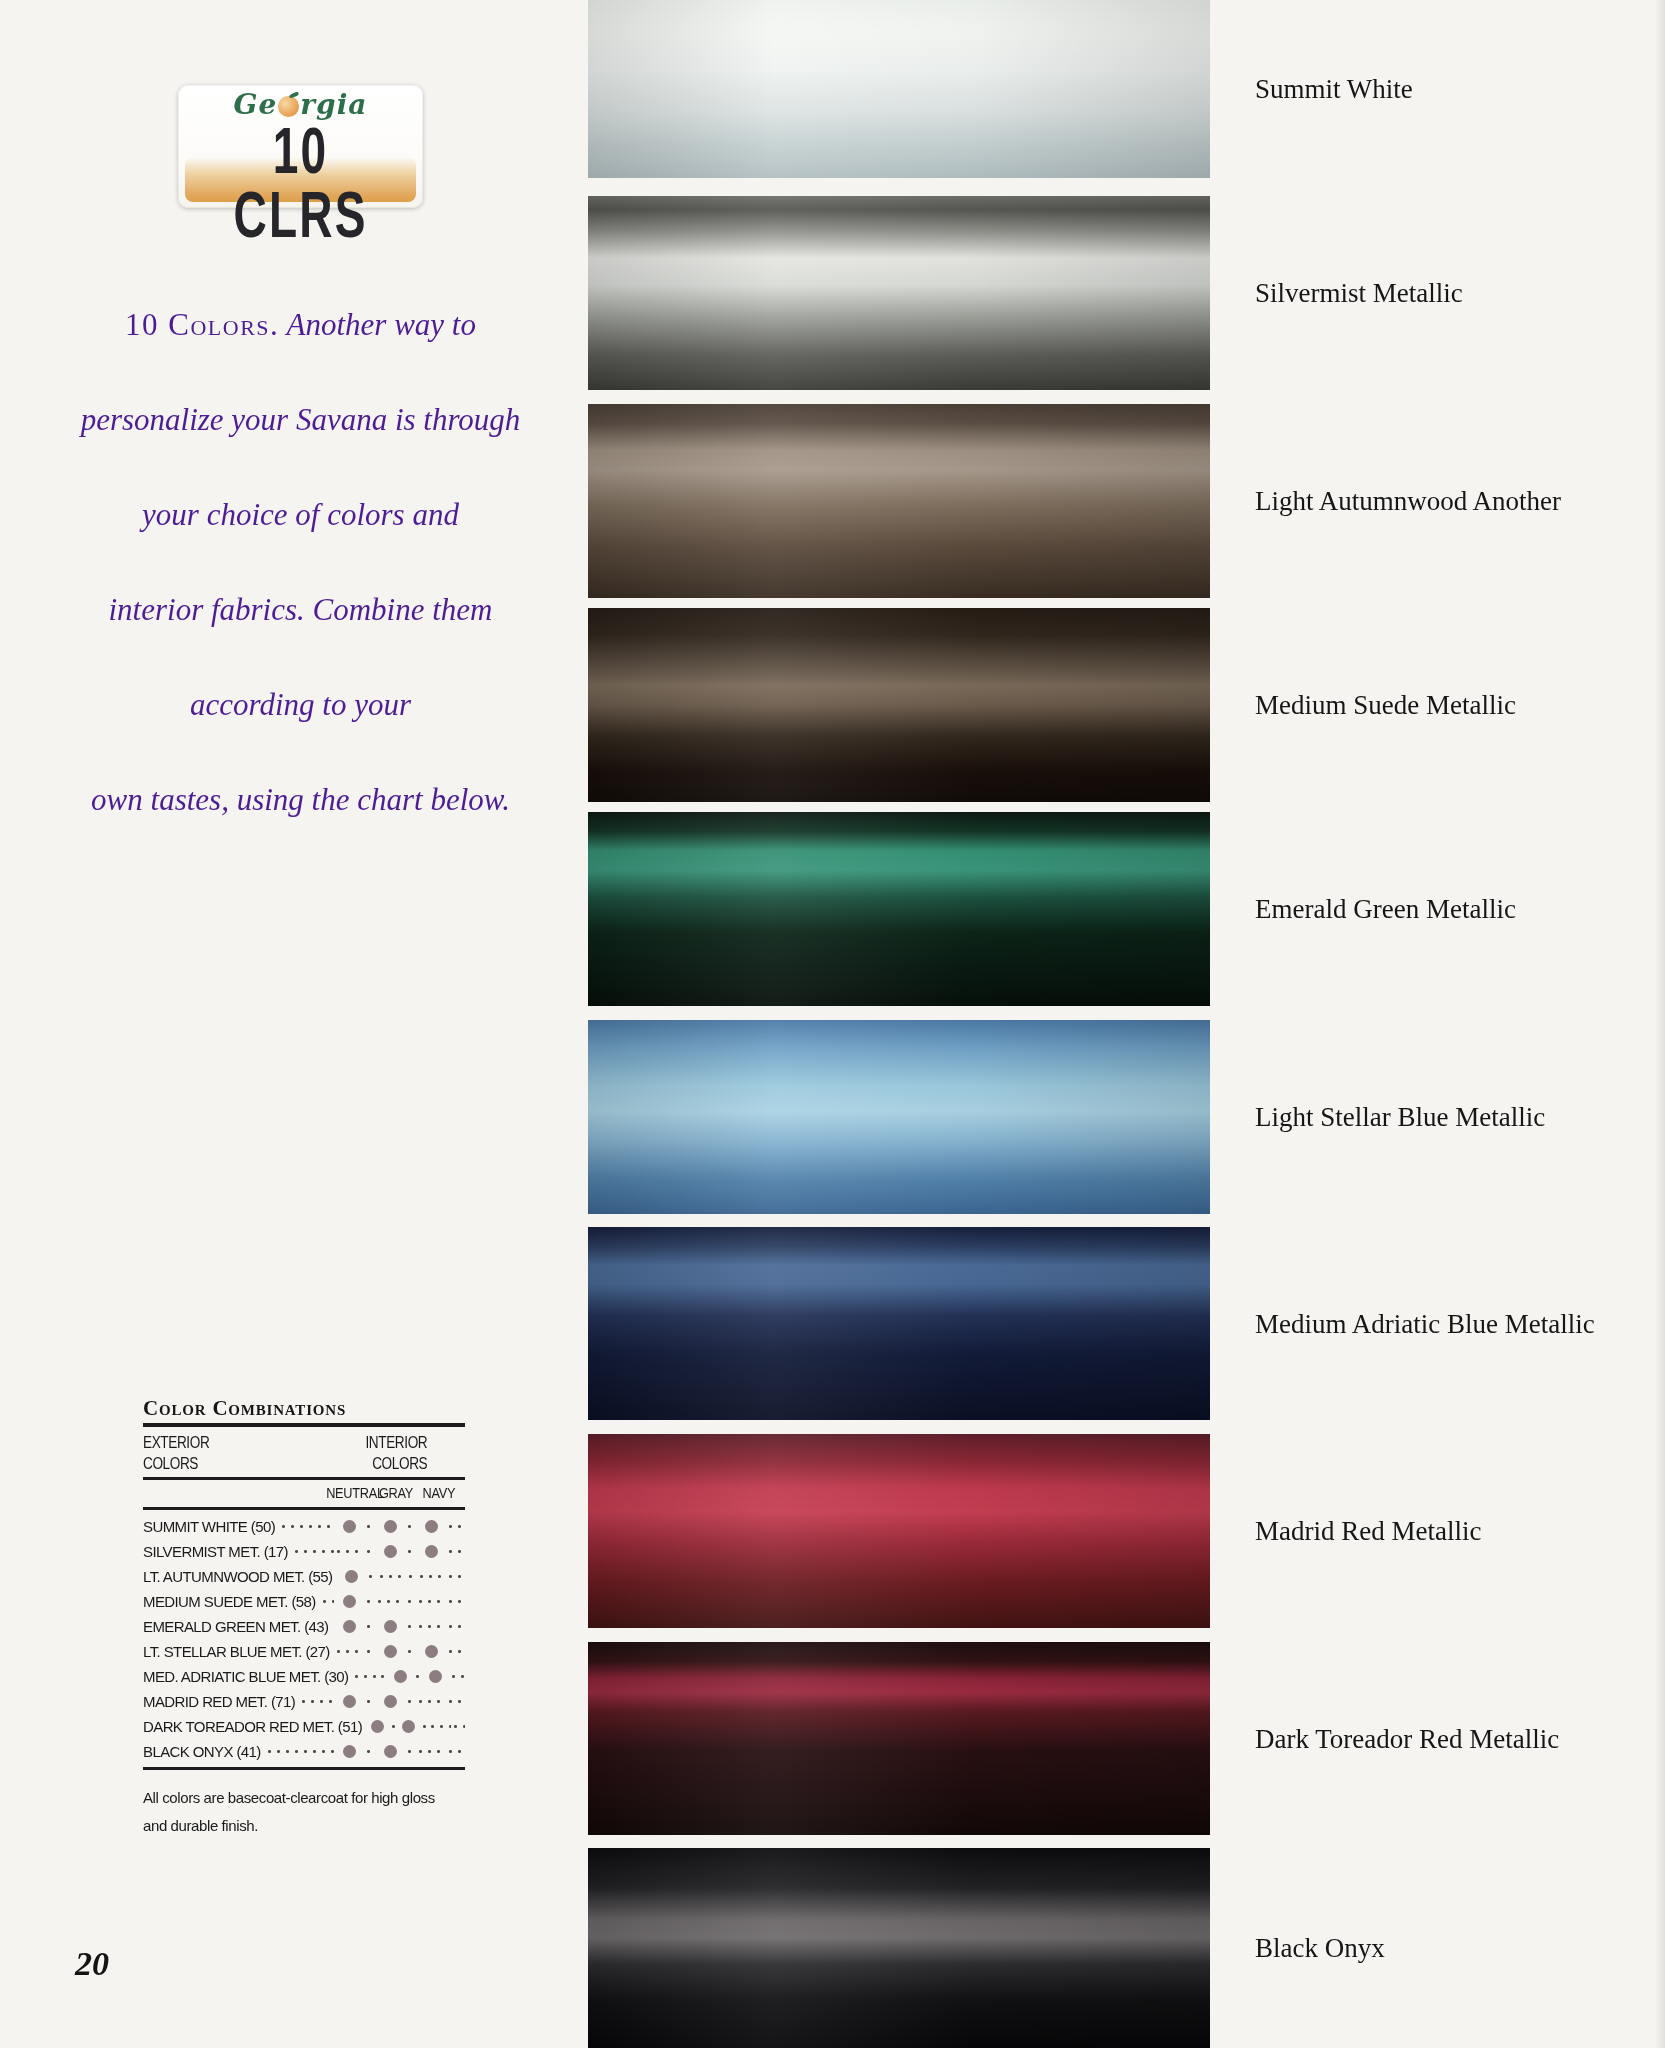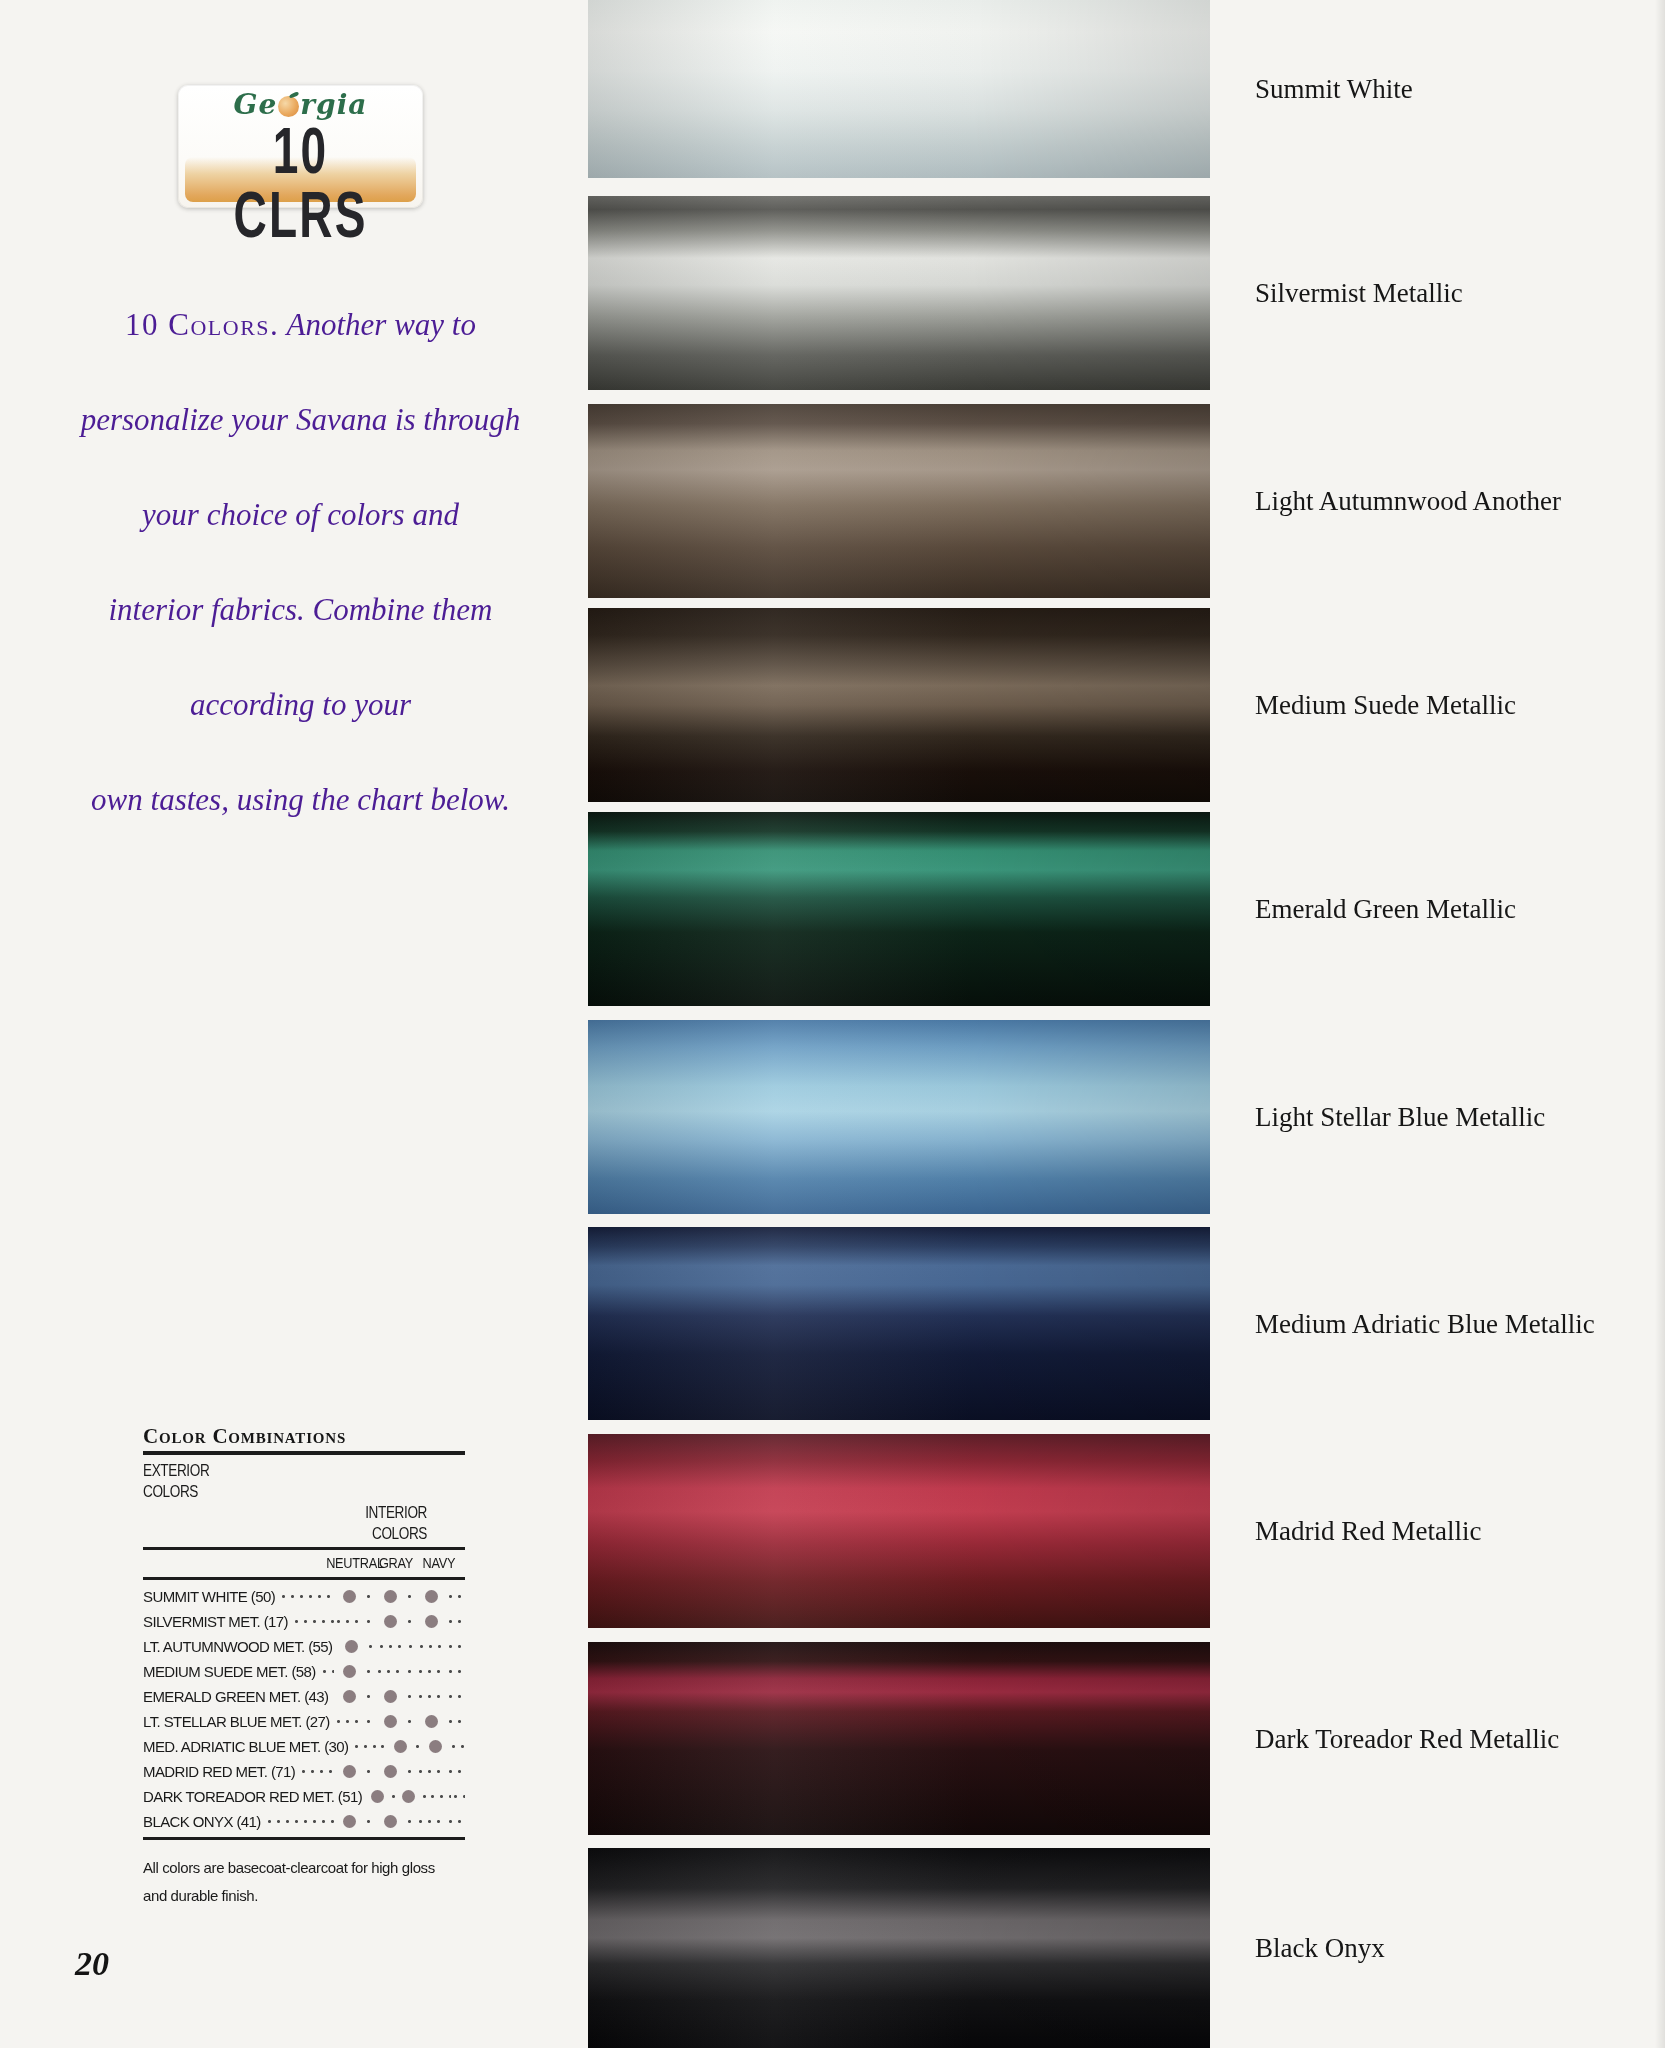--- a/index.html
+++ b/index.html
@@ -36,25 +36,25 @@
   .swatch{position:absolute;left:588px;width:622px;}
   .swatch::after{content:"";position:absolute;inset:0;
          background:linear-gradient(90deg,rgba(0,0,0,0.12) 0%,rgba(255,255,255,0.06) 30%,
                     rgba(0,0,0,0.02) 62%,rgba(0,0,0,0.12) 100%);}
   .swatch-label{position:absolute;left:1255px;font-size:27px;line-height:34px;color:#161616;white-space:nowrap;}
 
   
   .combo{position:absolute;left:143px;top:1396px;width:322px;
          font-family:"Liberation Sans",sans-serif;color:#1a1a1a;}
   .combo-title{font-family:"Liberation Serif",serif;font-weight:700;font-variant:small-caps;
-         font-size:21px;line-height:25px;letter-spacing:0.8px;color:#161616;margin-top:28px;}
+         font-size:21px;line-height:25px;letter-spacing:0.8px;color:#161616;}
   .rule{height:3px;background:#1c1c1c;margin-top:3px;}
   .rule.thick{height:4px;margin-top:2px;}
   .combo-head{display:flex;justify-content:space-between;padding-top:5px;
-         font-size:17px;line-height:21px;letter-spacing:-0.5px;flex-direction:column;}
+         font-size:17px;line-height:21px;letter-spacing:-0.5px;}
   .head-left{transform:scaleX(0.8);transform-origin:left center;}
   .head-right{text-align:right;margin-right:38px;transform:scaleX(0.8);transform-origin:right center;}
   .combo-cols{position:relative;height:24px;}
   .combo-cols span{position:absolute;top:4px;transform:translateX(-50%) scaleX(0.85);
          font-size:15px;letter-spacing:-0.3px;white-space:nowrap;}
   .combo-rows{margin-top:4px;}
   .combo-row{display:flex;height:25px;line-height:25px;font-size:15px;letter-spacing:-0.6px;}
   .row-label{white-space:nowrap;}
   .dotted{background-image:radial-gradient(circle,#4c4c4c 1.3px,transparent 1.6px);
          background-size:9px 25px;background-repeat:repeat-x;background-position:left center;}

